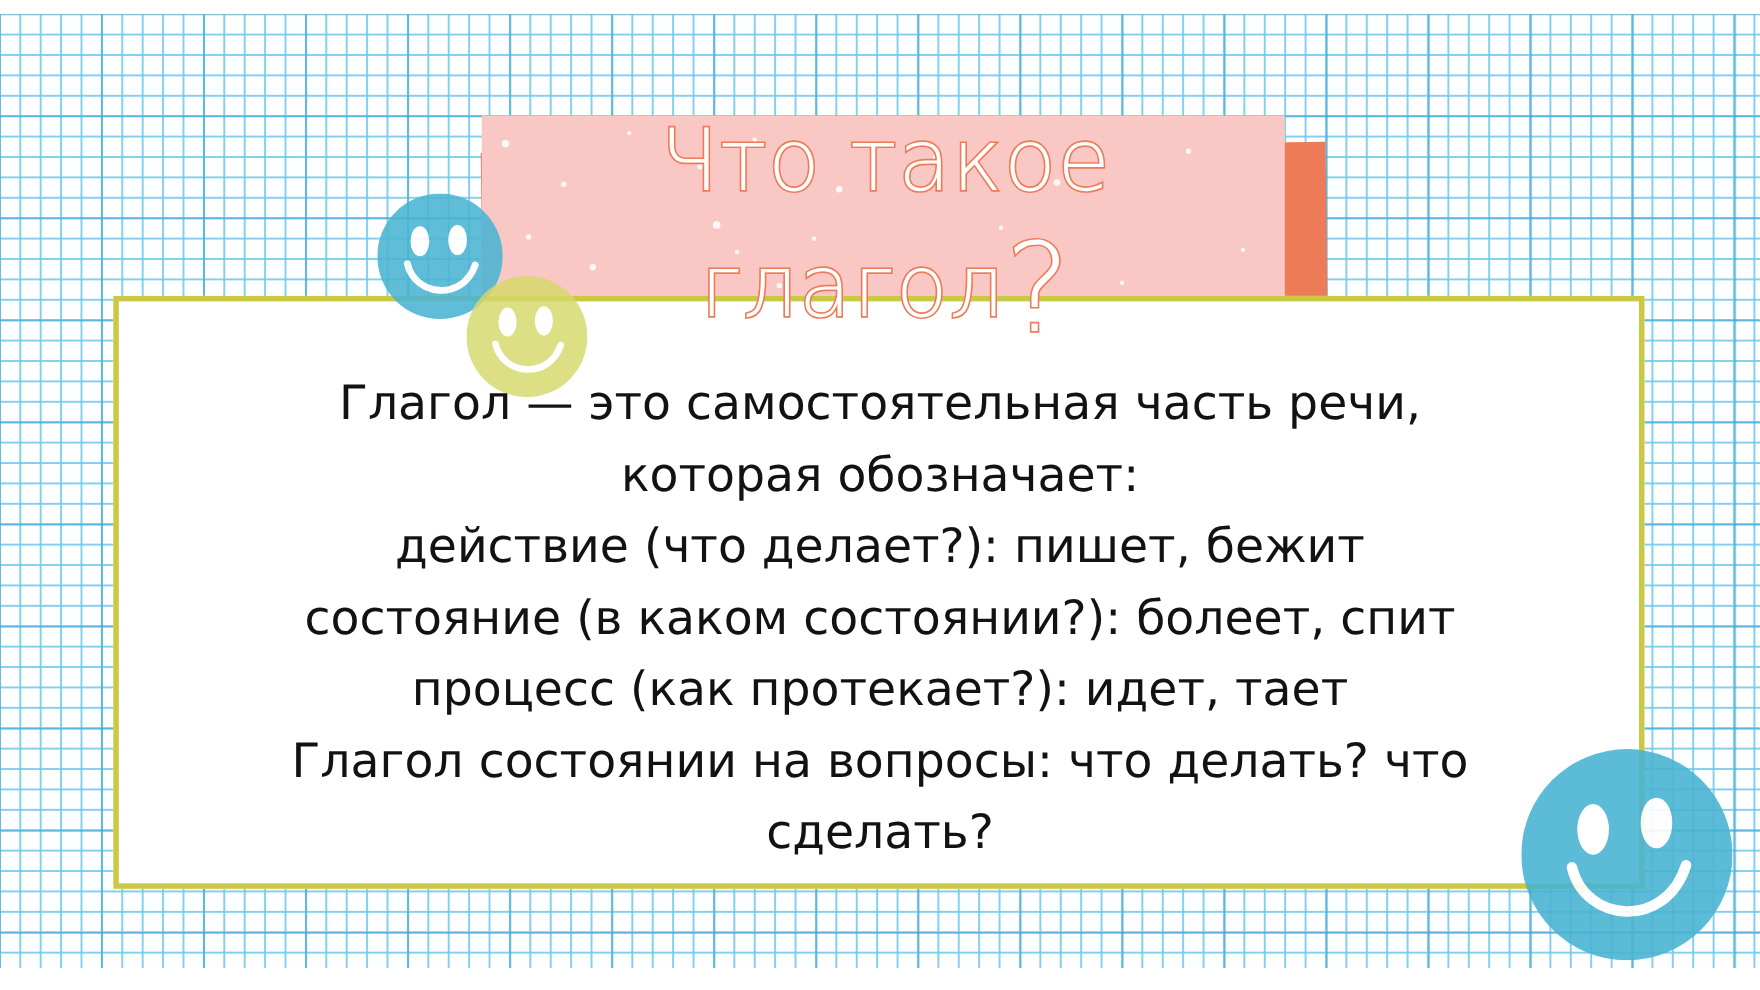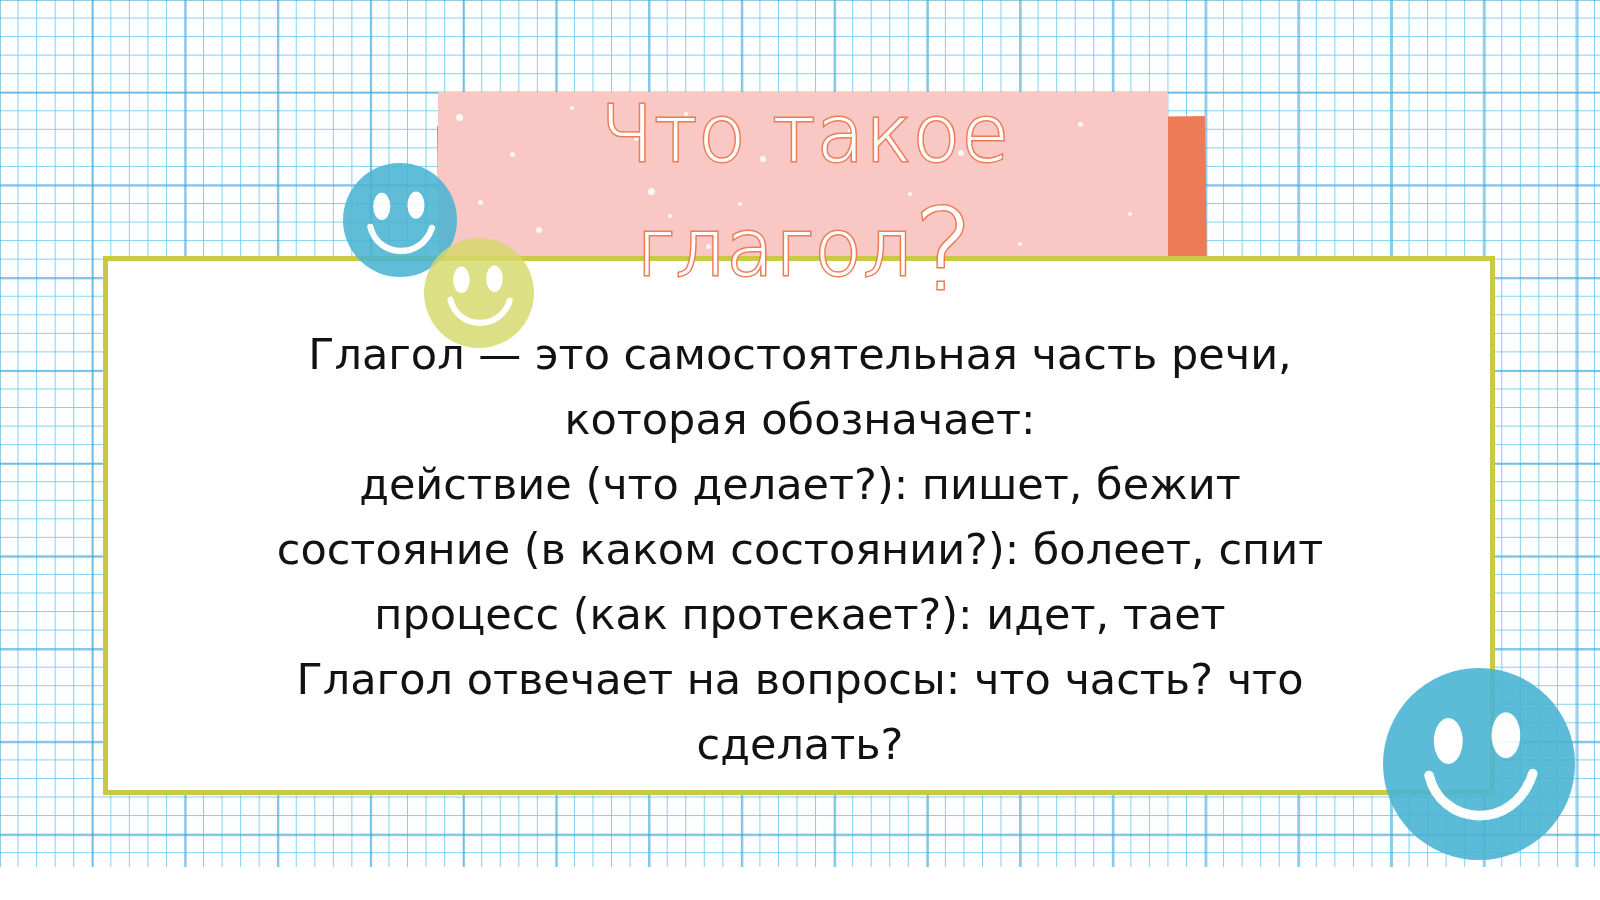--- a/index.html
+++ b/index.html
@@ -11,20 +11,21 @@
   body {
     font-family: "Liberation Sans", sans-serif;
   }
 
   #slide {
     position: relative;
     width: 1600px;
     height: 867px;
     overflow: hidden;
     background: #4d7c0f;
+    margin-top: 13px;
   }
 
   
   .grid-bg {
     position: absolute;
     inset: 0;
     background-color: #fdfeff;
     background-image:
       linear-gradient(to right,  rgba(60,160,210,0.55) 1.6px, transparent 1.6px),
       linear-gradient(to bottom, rgba(60,160,210,0.55) 1.6px, transparent 1.6px),
@@ -185,16 +186,16 @@
   </div>
 
   <div class="title-text"><span>Что такое
 глагол</span><span class="q">?</span></div>
 
   <div class="body-text">Глагол — это самостоятельная часть речи,
 которая обозначает:
 действие (что делает?): пишет, бежит
 состояние (в каком состоянии?): болеет, спит
 процесс (как протекает?): идет, тает
-Глагол отвечает на вопросы: что часть? что
+Глагол состоянии на вопросы: что делать? что
 сделать?</div>
 
 </div>
 
 </body></html>

